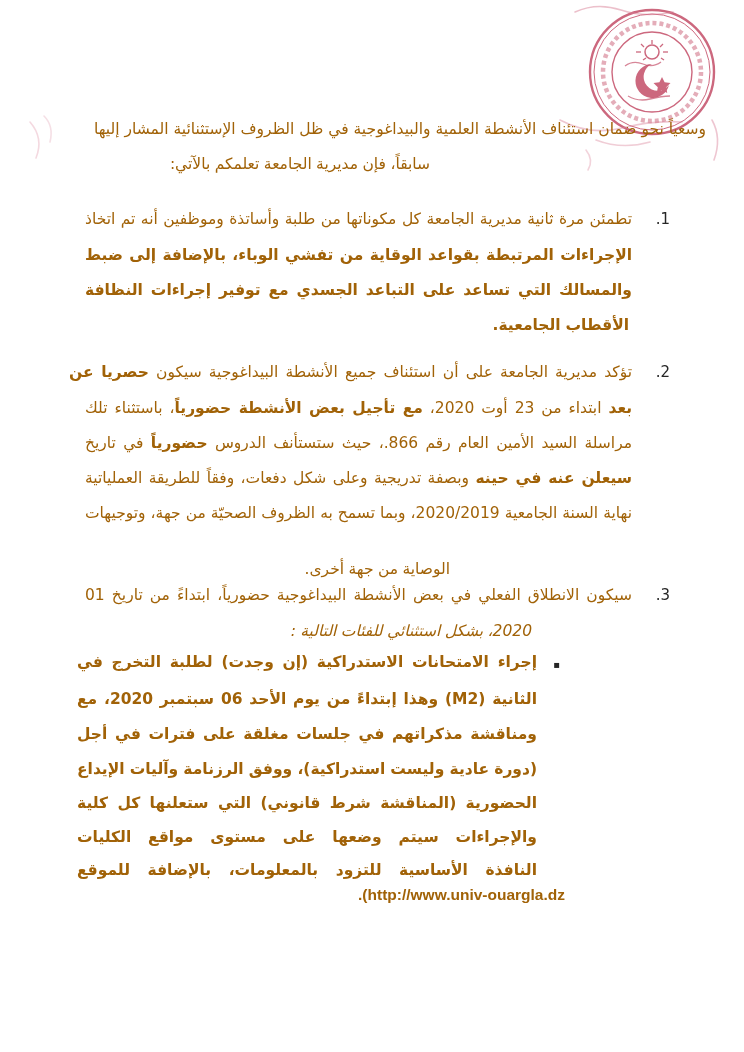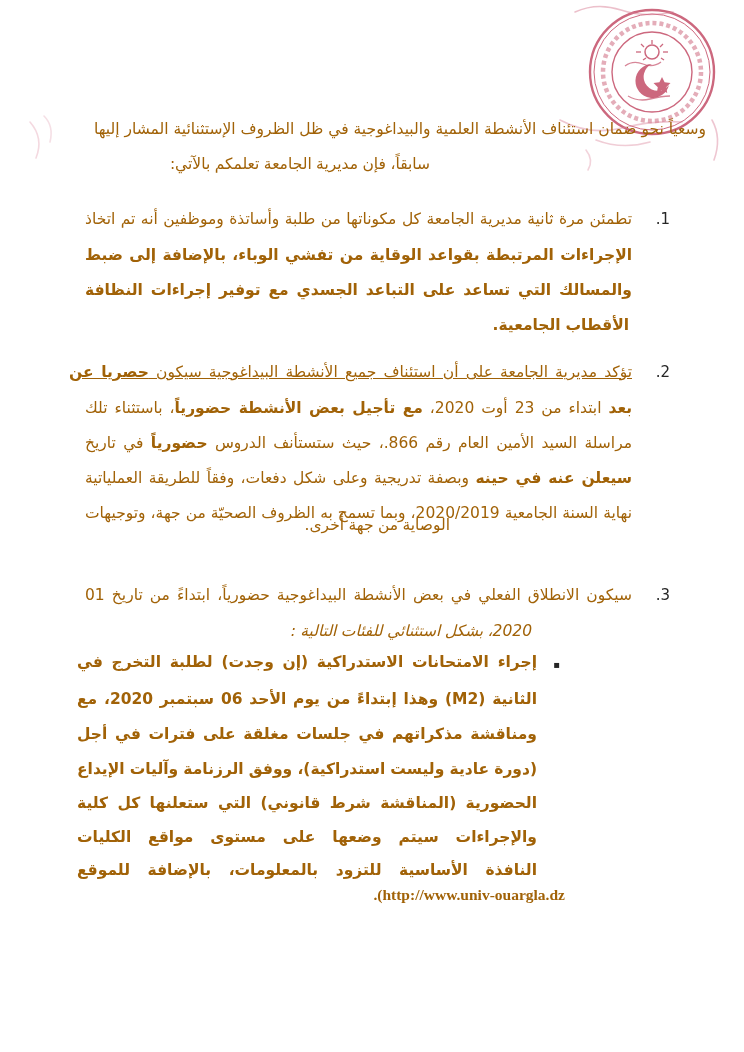--- a/index.html
+++ b/index.html
@@ -10,21 +10,21 @@
     font-family:"DejaVu Sans","Liberation Sans",sans-serif;
     direction:rtl;
   }
   .line{
     position:absolute;font-size:15.5px;line-height:27px;height:28px;
     color:#a16207;white-space:nowrap;overflow:hidden;
     word-spacing:-0.5px;
   }
   .justify{white-space:normal;text-align:justify;text-align-last:justify;}
   .rightal{text-align:center;}
-  .ltr{direction:ltr;unicode-bidi:isolate;font-family:Liberation Serif, serif;}
+  .ltr{direction:ltr;unicode-bidi:isolate;font-family:Liberation Sans, sans-serif;}
   .marker{
     position:absolute;font-size:15px;line-height:27px;color:#262626;
     direction:ltr;white-space:nowrap;
   }
   .sq{font-size:10px;line-height:27px;}
   b{font-weight:bold;}
   #stampwrap{position:absolute;top:0;left:0;width:744px;height:210px;pointer-events:none;}
 </style>
 </head>
 <body>
@@ -74,26 +74,26 @@
 
   <div id="textlayer">
       <div class="line justify" style="top: 116px; right: 38px; left: 94px;"><span>وسعياً نحو ضمان استئناف الأنشطة العلمية والبيداغوجية في ظل الظروف الإستثنائية المشار إليها</span></div>
       <div class="line rightal" style="top: 151px; right: 314px;"><span>سابقاً، فإن مديرية الجامعة تعلمكم بالآتي:</span></div>
       <div class="marker" style="top: 206px; right: 74px;">.1</div>
       <div class="line justify" style="top: 206px; right: 112px; left: 85px;"><span>تطمئن مرة ثانية مديرية الجامعة كل مكوناتها من طلبة وأساتذة وموظفين أنه تم اتخاذ </span></div>
       <div class="line justify" style="top: 242px; right: 112px; left: 85px;"><b>الإجراءات المرتبطة بقواعد الوقاية من تفشي الوباء، بالإضافة إلى ضبط جميع الممرات</b></div>
       <div class="line justify" style="top: 277px; right: 112px; left: 85px;"><b>والمسالك التي تساعد على التباعد الجسدي مع توفير إجراءات النظافة على مستوى كل</b></div>
       <div class="line rightal" style="top: 312px; right: 115px;"><b>الأقطاب الجامعية.</b></div>
       <div class="marker" style="top: 359px; right: 74px;">.2</div>
-      <div class="line justify" style="top: 359px; right: 112px; left: 69px; text-decoration: underline;"><span>تؤكد مديرية الجامعة على أن استئناف جميع الأنشطة البيداغوجية سيكون </span><b>حصريا عن</b></div>
+      <div class="line justify" style="top: 359px; right: 112px; left: 69px;"><span>تؤكد مديرية الجامعة على أن استئناف جميع الأنشطة البيداغوجية سيكون </span><b>حصريا عن</b></div>
       <div class="line justify" style="top: 395px; right: 112px; left: 85px;"><b>بعد</b><span> ابتداء من 23 أوت 2020، </span><b>مع تأجيل بعض الأنشطة حضورياً</b><span>، باستثناء تلك المرخصة في</span></div>
       <div class="line justify" style="top: 430px; right: 112px; left: 85px;"><span>مراسلة السيد الأمين العام رقم 866.، حيث ستستأنف الدروس </span><b>حضورياً</b><span> في تاريخ لاحق</span></div>
       <div class="line justify" style="top: 465px; right: 112px; left: 85px;"><b>سيعلن عنه في حينه</b><span> وبصفة تدريجية وعلى شكل دفعات، وفقاً للطريقة العملياتية لتسيير</span></div>
       <div class="line justify" style="top: 500px; right: 112px; left: 85px;"><span>نهاية السنة الجامعية 2020/2019، وبما تسمح به الظروف الصحيّة من جهة، وتوجيهات</span></div>
-      <div class="line rightal" style="top: 512px; right: 294px;"><span>الوصاية من جهة أخرى.</span></div>
+      <div class="line rightal" style="top: 556px; right: 294px;"><span>الوصاية من جهة أخرى.</span></div>
       <div class="marker" style="top: 582px; right: 74px;">.3</div>
       <div class="line justify" style="top: 582px; right: 112px; left: 85px;"><span>سيكون الانطلاق الفعلي في بعض الأنشطة البيداغوجية حضورياً، ابتداءً من تاريخ 01 سبتمبر</span></div>
       <div class="line rightal" style="top: 618px; right: 212px; font-style: italic;"><span>2020، بشكل استثنائي للفئات التالية :</span></div>
       <div class="marker sq" style="top: 651px; right: 184px;">▪</div>
       <div class="line justify" style="top: 649px; right: 207px; left: 77px;"><b>إجراء الامتحانات الاستدراكية (إن وجدت) لطلبة التخرج في مستوى الماستر السنة</b></div>
       <div class="line justify" style="top: 686px; right: 207px; left: 77px;"><b>الثانية (M2) وهذا إبتداءً من يوم الأحد 06 سبتمبر 2020، مع مواصلة إيداع</b></div>
       <div class="line justify" style="top: 721px; right: 207px; left: 77px;"><b>ومناقشة مذكراتهم في جلسات مغلقة على فترات في أجل أقصاه 30 سبتمبر 2020</b></div>
       <div class="line justify" style="top: 756px; right: 207px; left: 77px;"><b>(دورة عادية وليست استدراكية)، ووفق الرزنامة وآليات الإيداع والمناقشة</b></div>
       <div class="line justify" style="top: 790px; right: 207px; left: 77px;"><b>الحضورية (المناقشة شرط قانوني) التي ستعلنها كل كلية أومعهد (كل الإعلانات</b></div>
       <div class="line justify" style="top: 824px; right: 207px; left: 77px;"><b>والإجراءات سيتم وضعها على مستوى مواقع الكليات والمعهدين، والتي تعتبر</b></div>

